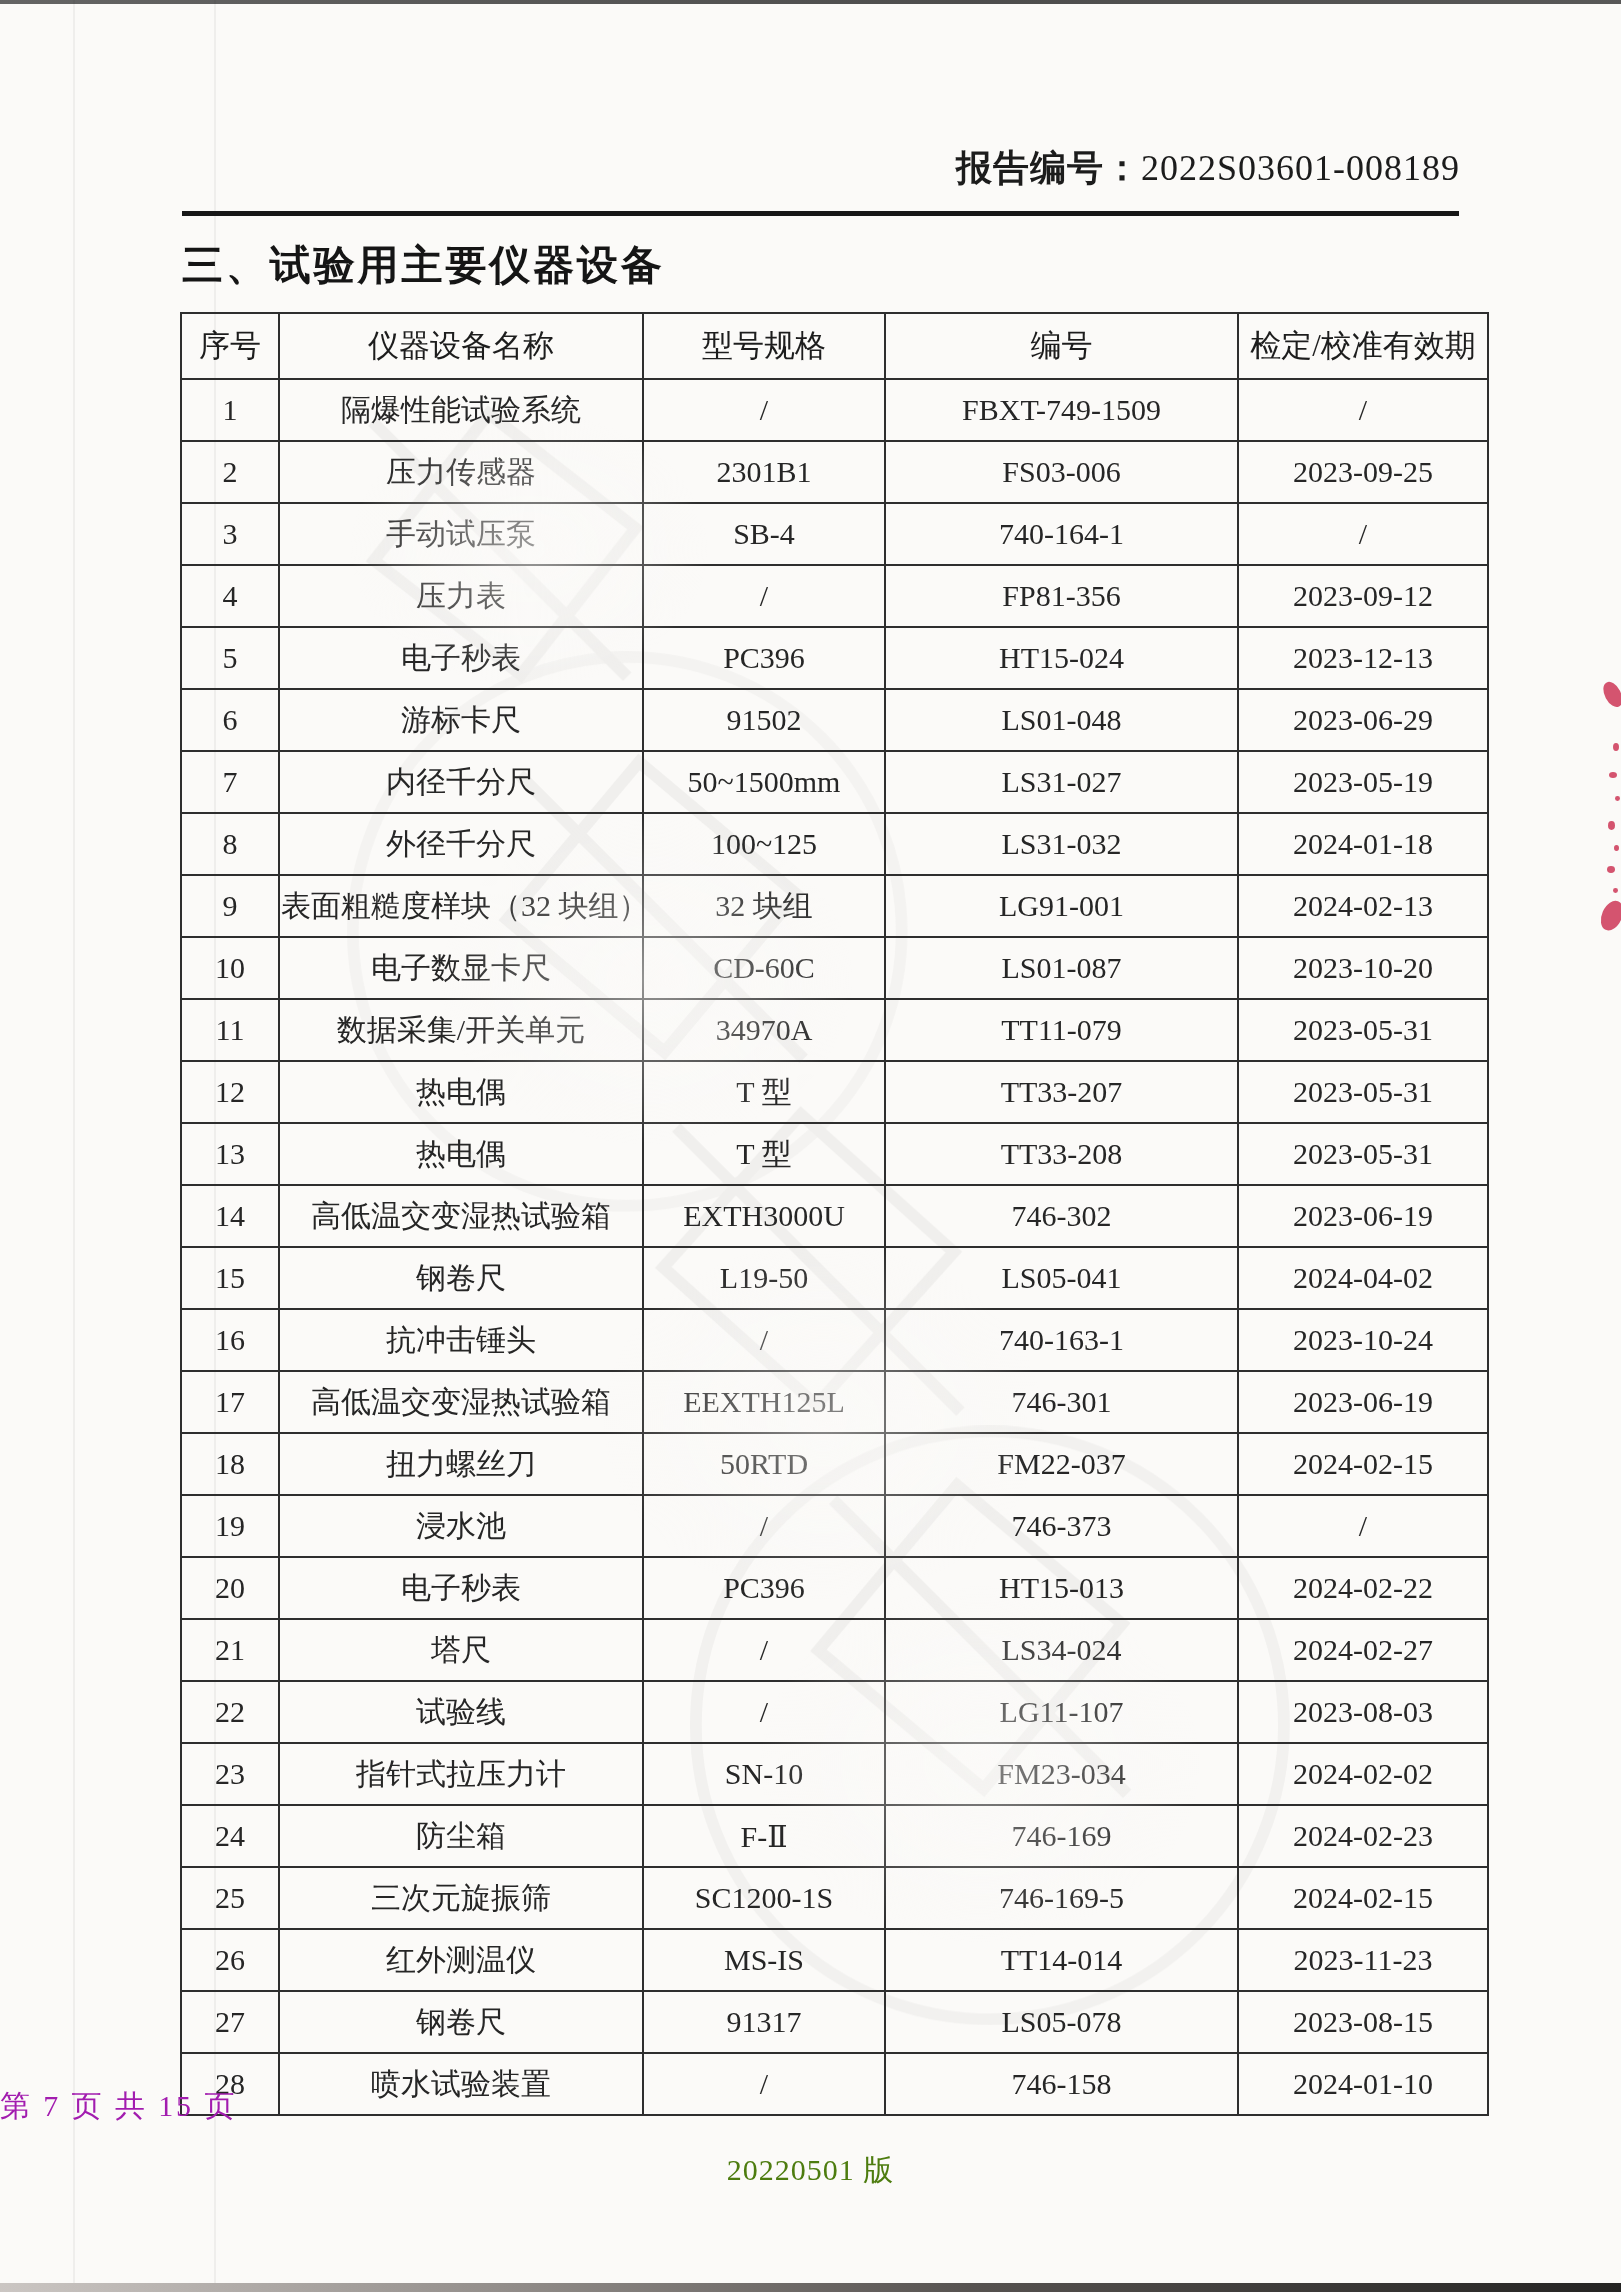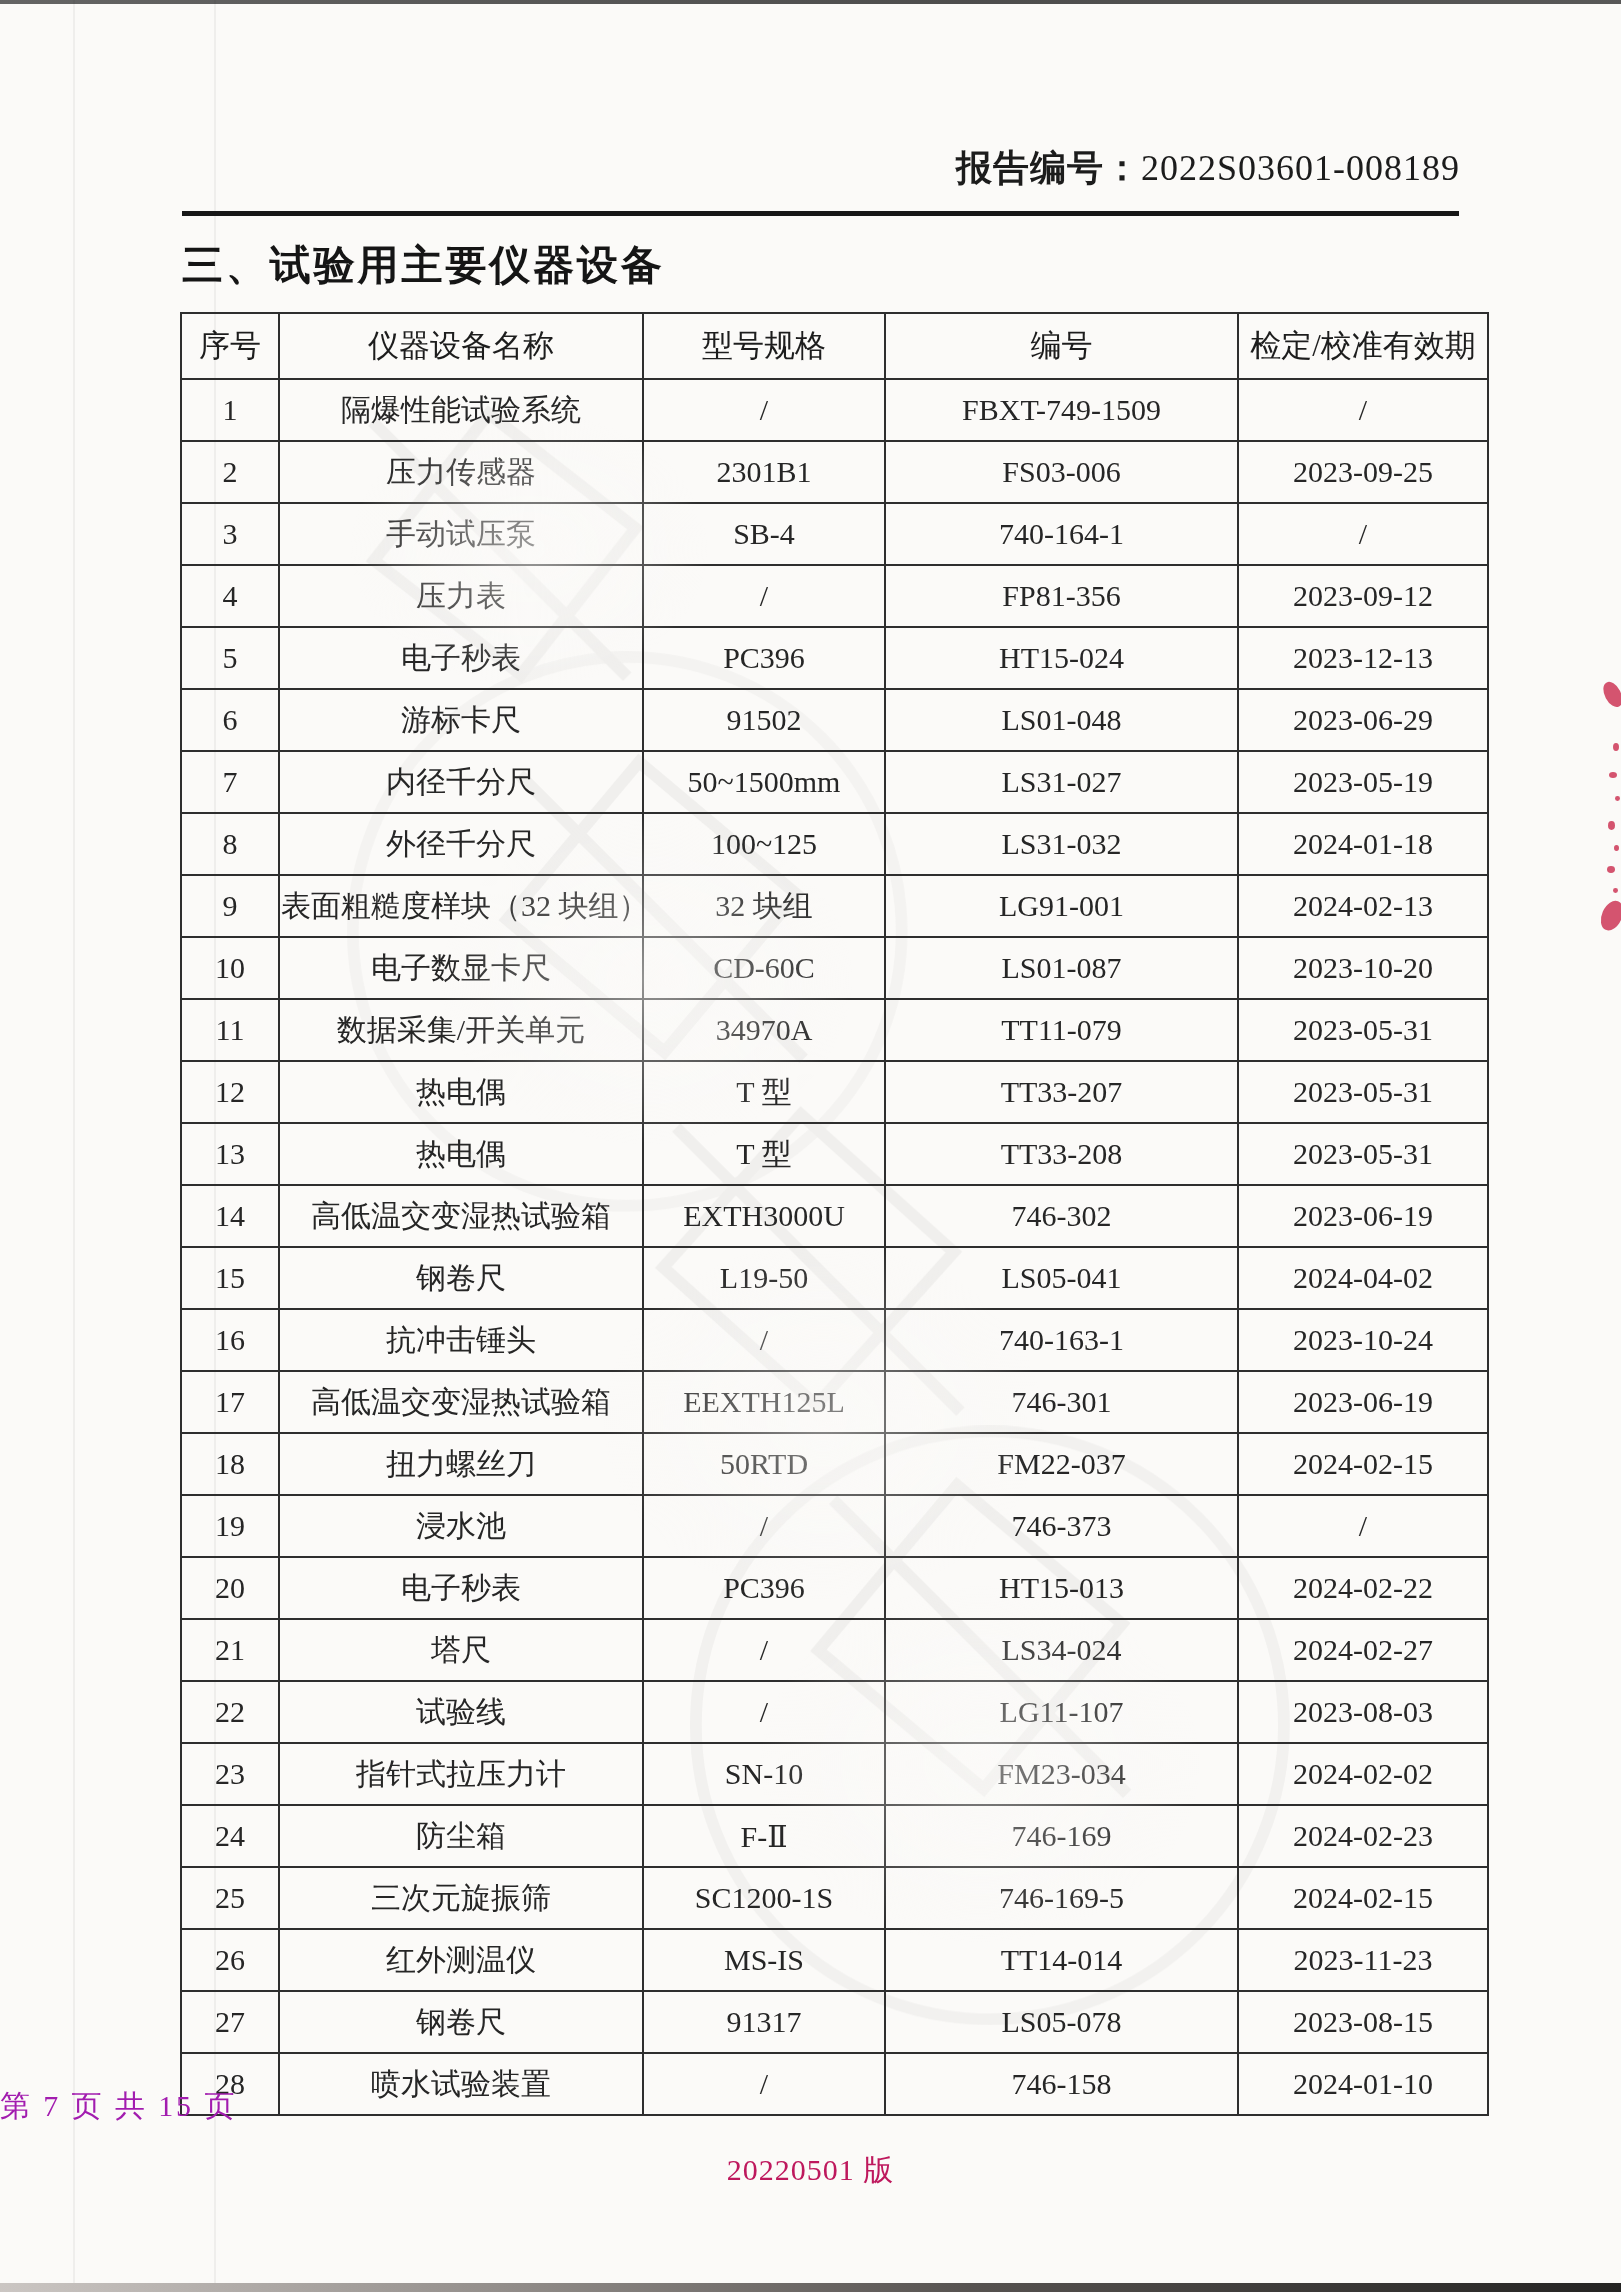--- a/index.html
+++ b/index.html
@@ -58,21 +58,21 @@
   .rm-d3{left:1615px;top:796px;width:4.9px;height:4.9px;}
   .rm-d4{left:1608px;top:821px;width:6.9px;height:8.8px;}
   .rm-d5{left:1614px;top:845px;width:4.9px;height:5.9px;}
   .rm-d6{left:1607px;top:866px;width:7.8px;height:6.9px;}
   .rm-d7{left:1613px;top:888px;width:4.9px;height:4.9px;}
   .rm-blob2{left:1602px;top:900px;width:19.6px;height:31px;transform:rotate(24deg);}
 
   .page-info{position:absolute;top:2086px;left:0;width:100%;text-align:left;
     font-size:30px;letter-spacing:2.9px;color:#a21caf;}
   .version{position:absolute;top:2150px;left:0;width:100%;text-align:center;
-    font-size:30px;letter-spacing:1px;color:#be185d;}
+    font-size:30px;letter-spacing:1px;color:#4d7c0f;}
 </style>
 </head>
 <body>
 
 <div class="page">
 
   <div class="scan-top"></div>
   <div class="scan-streak streak-a"></div>
   <div class="scan-streak streak-b"></div>
 

